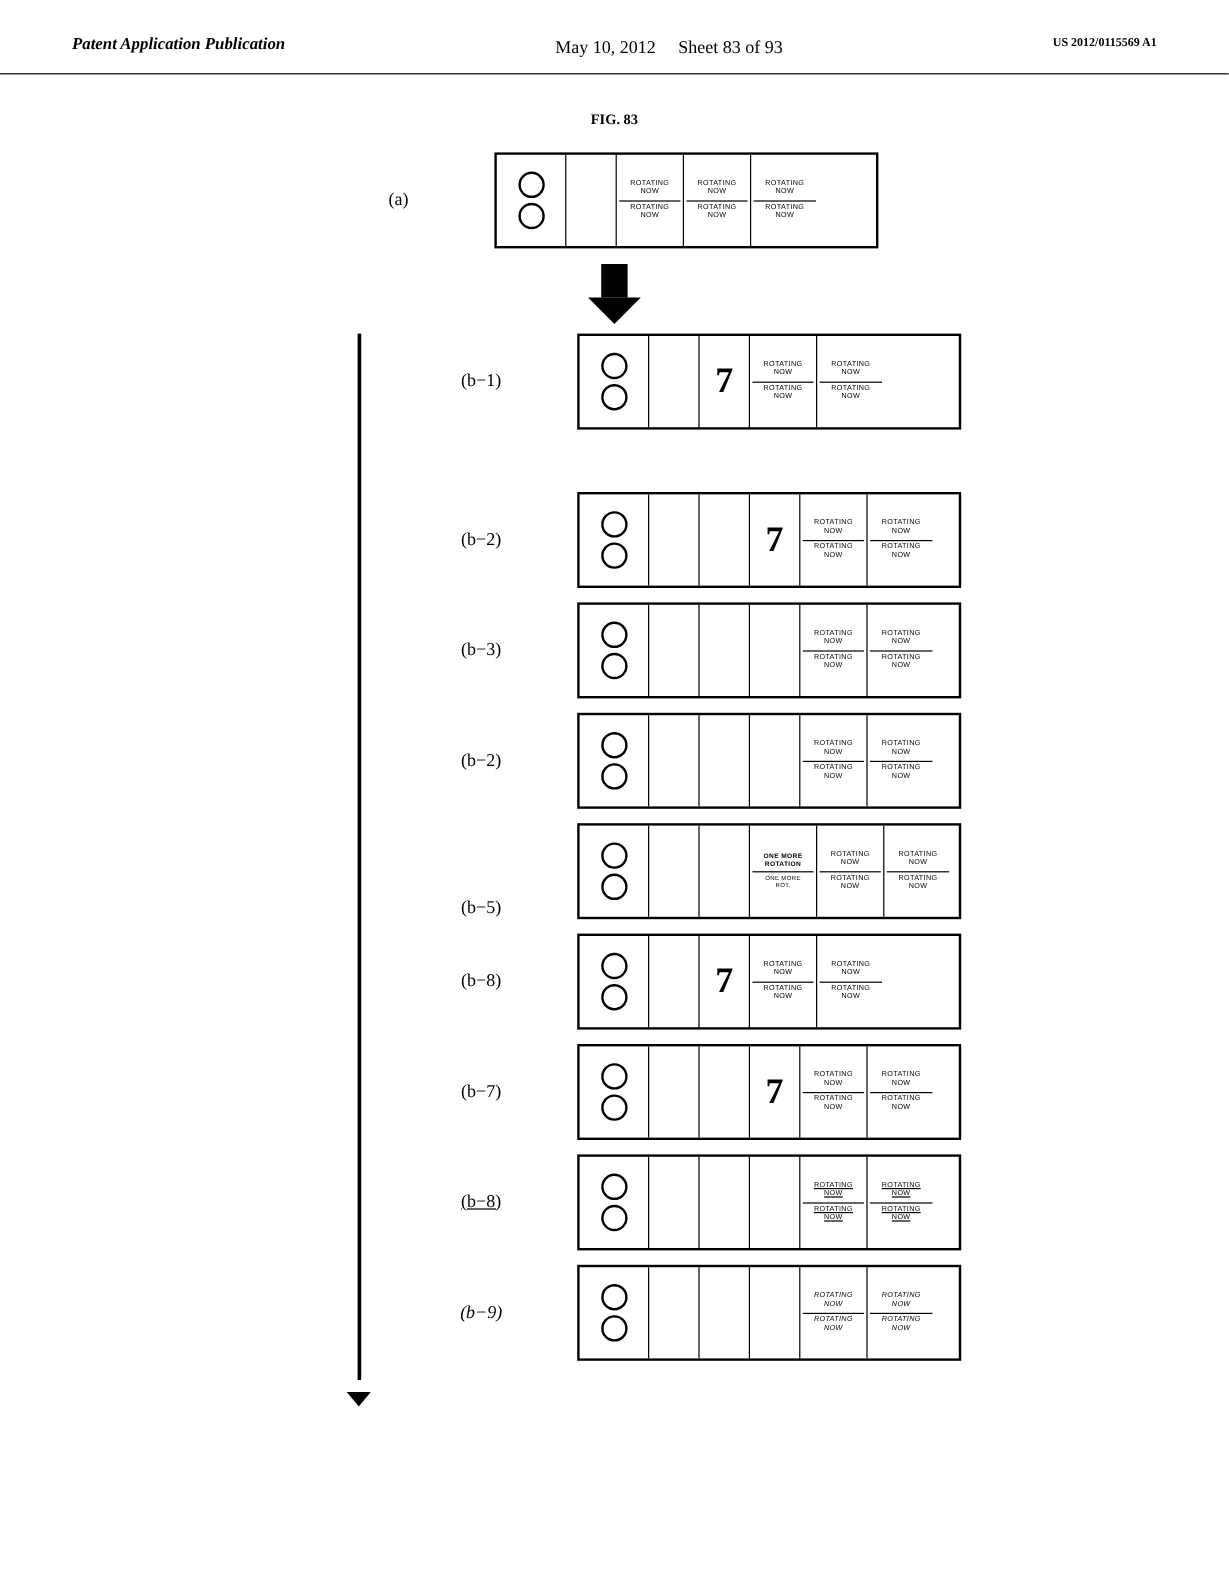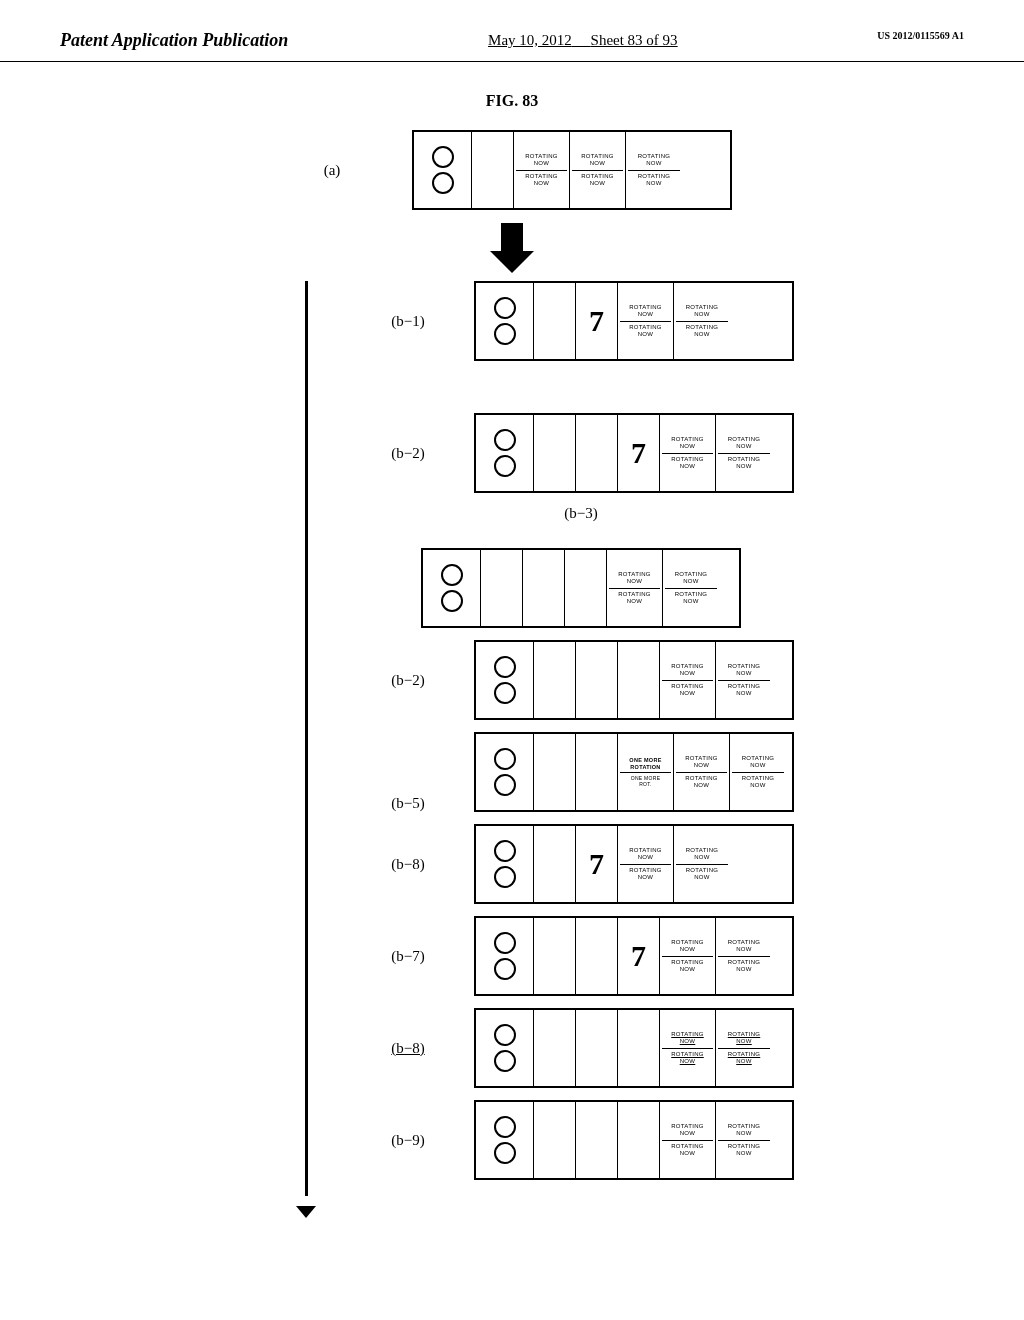--- a/index.html
+++ b/index.html
@@ -14,40 +14,39 @@
 
     .header {
       display: flex;
       justify-content: space-between;
       align-items: flex-start;
       padding: 30px 60px 10px 60px;
       border-bottom: 1px solid #000;
     }
 
     .header-left {
-      font-size: 18px;
+      font-size: 14px;
       font-weight: bold;
       font-style: italic;
     }
 
     .header-center {
       font-size: 15px;
       text-align: center;
       line-height: 1.4;
-      text-decoration: underline;
     }
 
     .header-right {
       font-size: 10px;
       font-weight: bold;
     }
 
     .fig-title {
       text-align: center;
-      font-size: 16px;
+      font-size: 12px;
       font-weight: bold;
       margin-top: 30px;
       margin-bottom: 20px;
     }
 
     .main-content {
       display: flex;
       flex-direction: column;
       align-items: center;
       padding: 0 60px;
@@ -161,21 +160,21 @@
     }
 
     .arrow-container {
       margin: 8px 0;
     }
 
     .b-row-item {
       display: flex;
       align-items: center;
       justify-content: center;
-      gap: 26px;
+      gap: 40px;
       margin-bottom: 12px;
       width: 100%;
     }
 
   </style>
 </head>
 <body>
 
 <div class="header">
   <div class="header-left">Patent Application Publication</div>
@@ -267,21 +266,21 @@
           <span class="cell-text">ROTATING<br>NOW</span>
         </div>
         <div class="text-cell" style="border-right:none;">
           <span class="cell-text">ROTATING<br>NOW</span>
           <div class="cell-divider"></div>
           <span class="cell-text">ROTATING<br>NOW</span>
         </div>
       </div>
     </div>
 
-    <div class="b-row-item" style="margin-left:40px;flex-direction:column;">
+    <div class="b-row-item" style="margin-left:40px;">
       <div class="row-label">(b−3)</div>
       <div class="diagram-box">
         <div class="circles-section">
           <div class="circle"></div>
           <div class="circle"></div>
         </div>
         <div class="middle-cell"></div>
         <div class="middle-cell" style="border-right:1px solid #000;"></div>
         <div class="middle-cell" style="border-right:1px solid #000;"></div>
         <div class="text-cell">
@@ -409,21 +408,21 @@
           <span class="cell-text">ROTATING<br>NOW</span>
         </div>
         <div class="text-cell" style="border-right:none;">
           <span class="cell-text">ROTATING<br>NOW</span>
           <div class="cell-divider"></div>
           <span class="cell-text">ROTATING<br>NOW</span>
         </div>
       </div>
     </div>
 
-    <div class="b-row-item" style="margin-left:40px; margin-bottom:16px;">
+    <div class="b-row-item" style="margin-left:40px; margin-bottom:16px;font-style:italic;">
       <div class="row-label">(b−9)</div>
       <div class="diagram-box">
         <div class="circles-section">
           <div class="circle"></div>
           <div class="circle"></div>
         </div>
         <div class="middle-cell"></div>
         <div class="middle-cell" style="border-right:1px solid #000;"></div>
         <div class="middle-cell" style="border-right:1px solid #000;"></div>
         <div class="text-cell">

